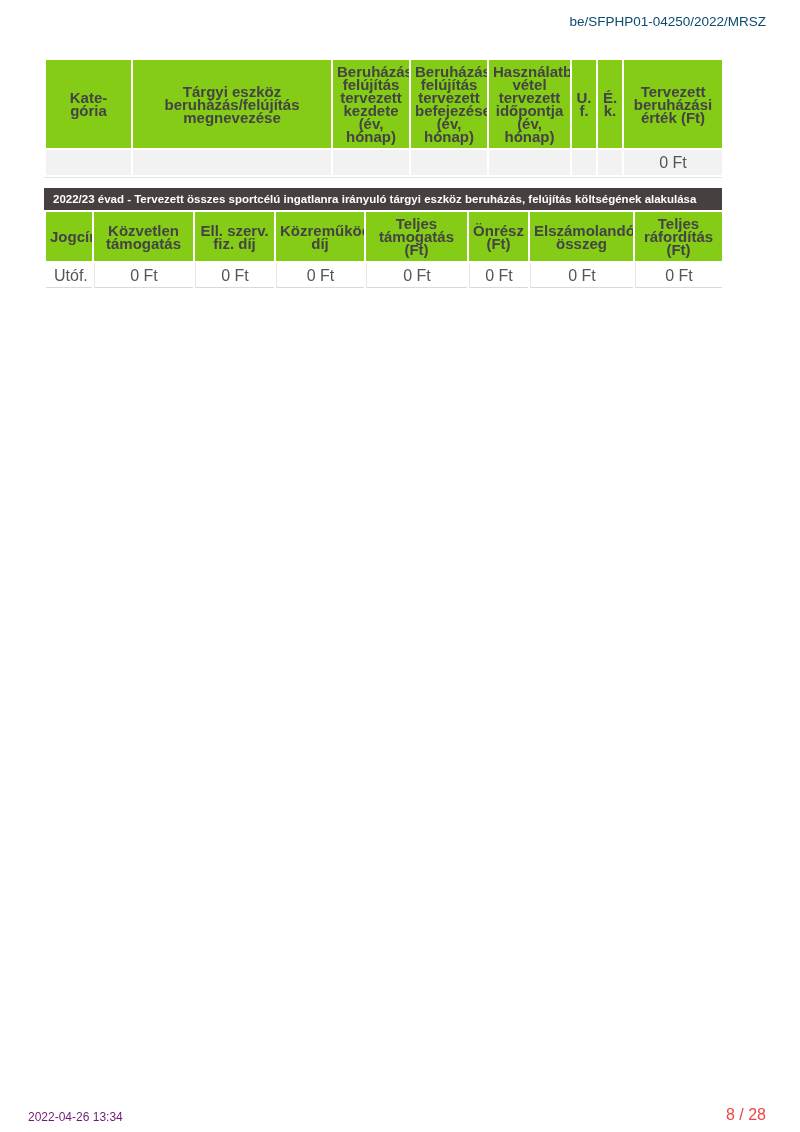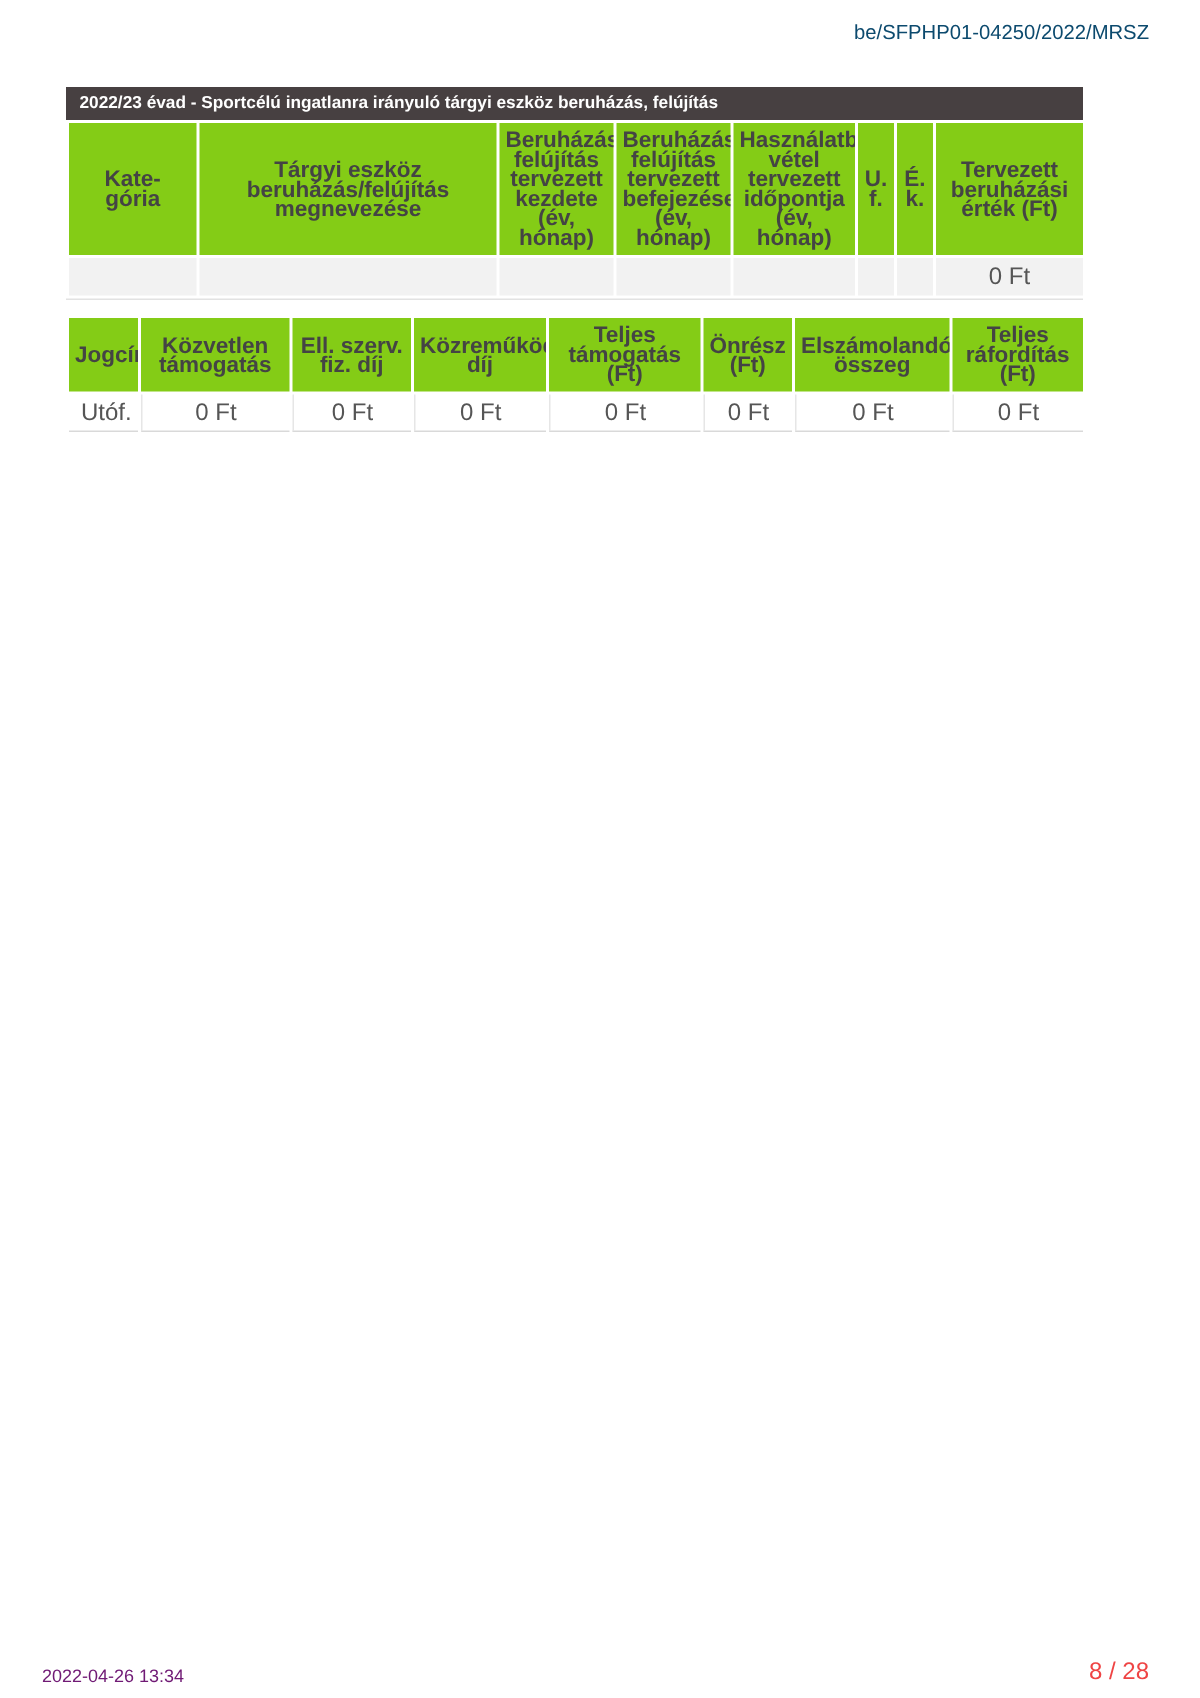--- a/index.html
+++ b/index.html
@@ -92,21 +92,20 @@
   }
 </style>
 </head>
 <body>
 
 <div class="doc-ref">be/SFPHP01-04250/2022/MRSZ</div>
 
 <div class="content">
 
 
-  <div class="dark-bar">2022/23 évad - Sportcélú ingatlanra irányuló tárgyi eszköz beruházás, felújítás</div>
   <div class="tbl-wrap1">
     <table class="tbl1">
         <colgroup>
           <col style="width: 85px;">
           <col style="width: 198px;">
           <col style="width: 76px;">
           <col style="width: 76px;">
           <col style="width: 81px;">
           <col style="width: 24px;">
           <col style="width: 24px;">
@@ -135,20 +134,21 @@
             <td>&nbsp;</td>
             <td>&nbsp;</td>
             <td>&nbsp;</td>
             <td>&nbsp;</td>
             <td>0 Ft</td>
           </tr>
         </tbody>
       </table>
   </div>
 
+  <div class="dark-bar">2022/23 évad - Tervezett összes sportcélú ingatlanra irányuló tárgyi eszköz beruházás, felújítás költségének alakulása</div>
   <div>
     <table class="tbl2">
         <colgroup>
           <col style="width: 46px;">
           <col style="width: 99px;">
           <col style="width: 79px;">
           <col style="width: 88px;">
           <col style="width: 101px;">
           <col style="width: 59px;">
           <col style="width: 103px;">

